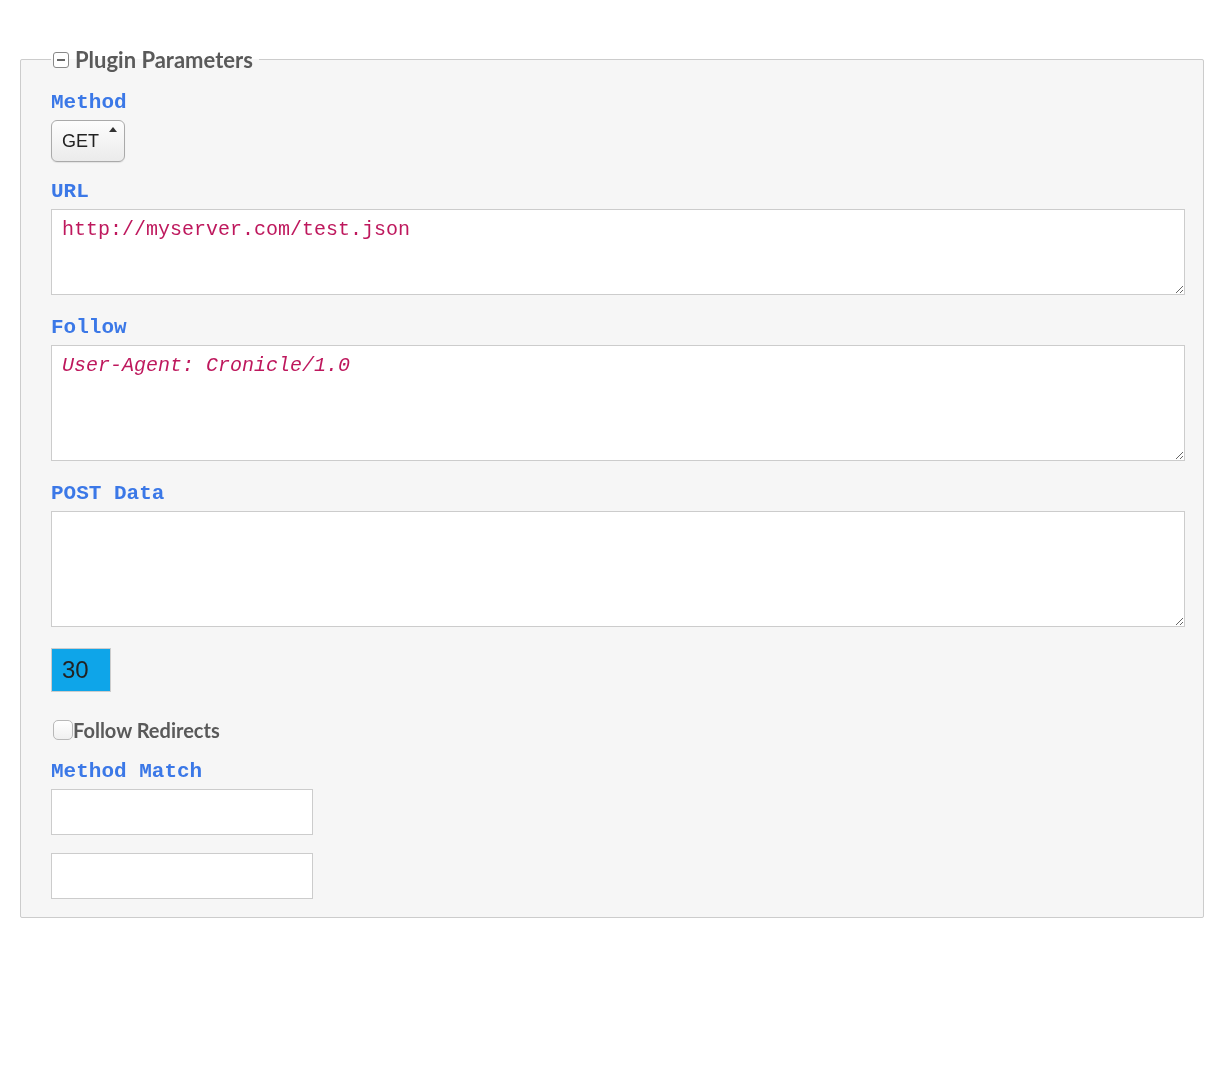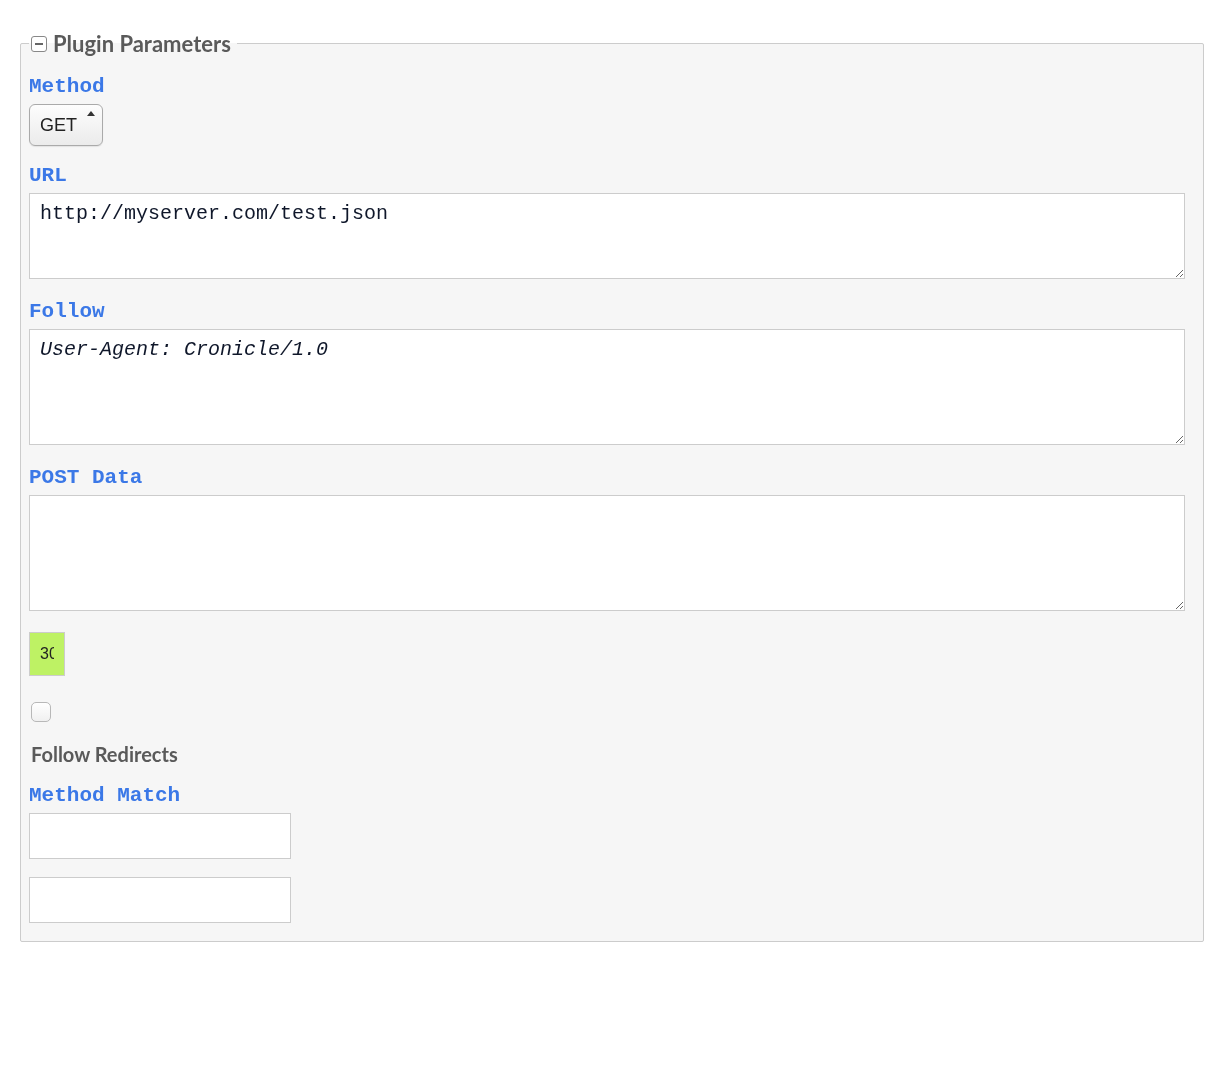--- a/index.html
+++ b/index.html
@@ -10,22 +10,22 @@
     body {
       font-family: -apple-system, BlinkMacSystemFont, "Segoe UI", "Lato", "Helvetica Neue", Arial, sans-serif;
       background: #fff;
       padding: 20px;
       width: 1224px;
     }
     fieldset {
       border: 1px solid #ccc;
       border-radius: 2px;
       background: #f6f6f6;
-      padding: 0 18px 18px 8px;
-      margin-top: 10px;
+      padding: 0 18px 18px 30px;
+      margin-top: 26px;
       position: relative;
     }
     legend {
       padding: 0 6px 0 2px;
       font-size: 22px;
       font-weight: 700;
       color: #5a5a5a;
       display: flex;
       align-items: center;
       gap: 6px;
@@ -102,51 +102,51 @@
       border-top: 5px solid #333;
     }
     textarea.form-textarea {
       width: 100%;
       border: 1px solid #ccc;
       background: #fff;
       font-family: "Courier New", Courier, monospace;
       font-size: 20px;
       padding: 8px 10px;
       resize: both;
-      color: #0f172a;
+      color: #be185d;
       height: 86px;
     }
     textarea.form-textarea.tall {
       height: 116px;
       font-style: italic;
     }
     input.short-input {
-      width: 36px;
+      width: 60px;
       height: 44px;
       border: 1px solid #ccc;
-      background: #bef264;
-      font-size: 16px;
+      background: #0ea5e9;
+      font-size: 24px;
       padding: 6px 10px;
       color: #222;
     }
     input.mid-input {
       width: 262px;
       height: 46px;
       border: 1px solid #ccc;
       background: #fff;
       font-size: 20px;
       padding: 6px 10px;
       color: #222;
     }
     .check-row {
       display: flex;
-      gap: 20px;
+      align-items: center;
+      gap: 0;
       margin-top: 26px;
       margin-left: 2px;
-      flex-direction: column;
     }
     .faux-check {
       width: 20px;
       height: 20px;
       border: 1px solid #b8b8b8;
       border-radius: 5px;
       background: linear-gradient(#fff, #f0f0f0);
       cursor: pointer;
       flex-shrink: 0;
     }

